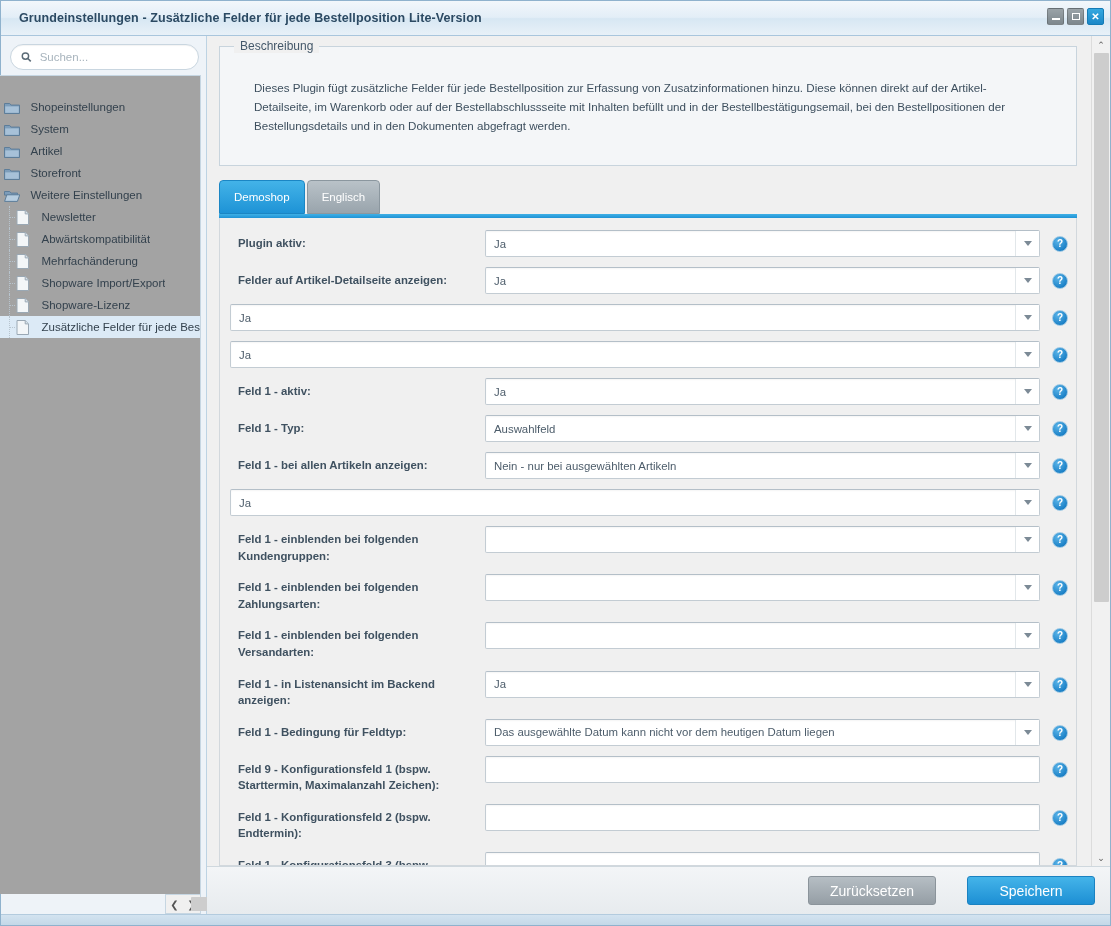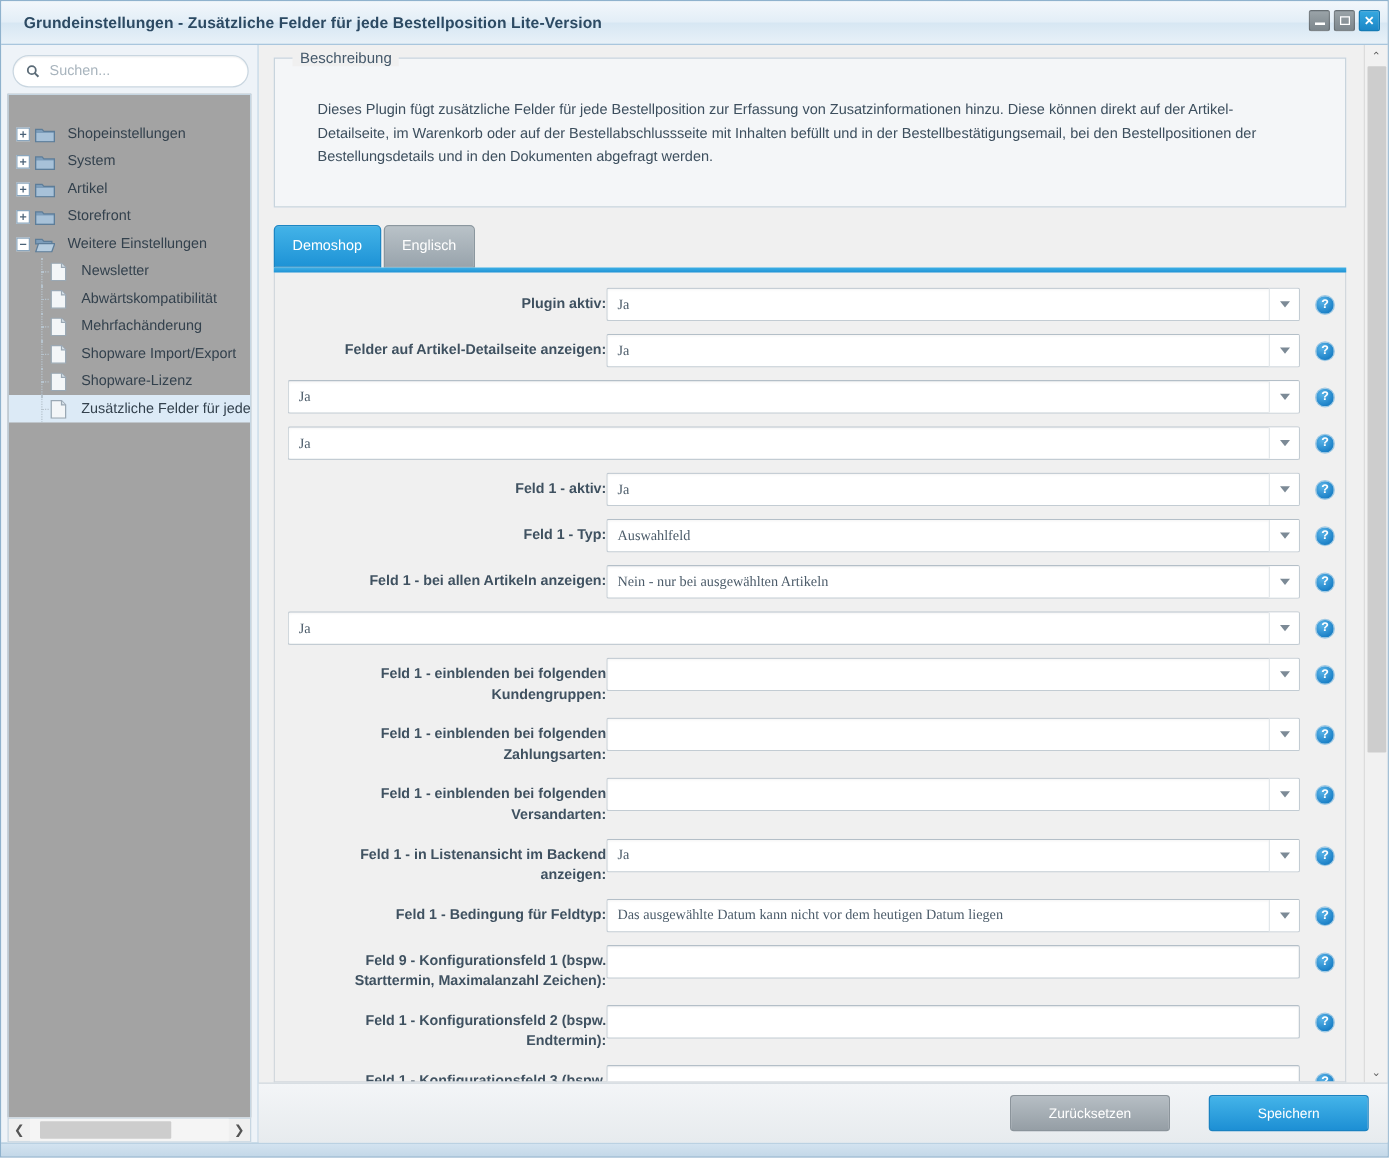--- a/index.html
+++ b/index.html
@@ -57,20 +57,21 @@
   
   #body-split { flex: 1; display: flex; min-height: 0; }
 
   
   #sidebar {
     width: 206px; flex: 0 0 206px;
     display: flex; flex-direction: column;
     background: #eef3f8;
     border-right: 1px solid #bdd3e3;
     padding: 5px 5px 0 5px;
+    align-items: flex-end;
   }
   #search-wrap {
     height: 26px; flex: 0 0 26px;
     margin: 3px 2px 5px 4px;
     background: #fff;
     border: 1px solid #c9d6e0;
     border-radius: 13px;
     display: flex; align-items: center;
     padding: 0 8px;
     box-shadow: inset 0 1px 1px rgba(0,0,0,.05);
@@ -225,34 +226,33 @@
     display: flex; align-items: flex-start;
     margin-bottom: 10px;
   }
   .flabel {
     width: 255px; flex: 0 0 255px;
     font-size: 11.4px; color: #3f5160;
     font-weight: bold;
     line-height: 1.45;
     padding-top: 5px;
     padding-left: 8px;
-    text-align: right;
   }
   .fctl { flex: 1; min-width: 0; position: relative; }
   .ffield {
     width: 100%;
     height: 27px;
     background: #fff;
     border: 1px solid #c3ccd3;
     border-top-color: #b4bfc8;
     border-radius: 2px;
     font-size: 11.4px;
     color: #4c5c6a;
     padding: 0 26px 0 8px;
-    font-family: Liberation Serif, serif;
+    font-family: Liberation Sans, sans-serif;
     display: flex; align-items: center;
     box-shadow: inset 0 1px 2px rgba(0,0,0,.045);
     overflow:hidden; white-space:nowrap;
   }
   .ffield.plain { padding-right: 8px; }
   .ffield.textarea { height: 68px; align-items: flex-start; padding-top: 5px; }
   .arrow {
     position: absolute; right: 1px; top: 1px;
     width: 24px; height: 25px;
     display: flex; align-items: center; justify-content: center;
@@ -300,21 +300,21 @@
   #footer {
     flex: 0 0 48px; height: 48px;
     background: linear-gradient(180deg,#f3f5f7,#e7ebee);
     border-top: 1px solid #cfd8de;
     display: flex; align-items: center; justify-content: flex-end;
     padding-right: 15px; gap: 11px;
   }
   .btn {
     height: 29px; min-width: 128px;
     border-radius: 3px;
-    font-size: 11px; color: #fff;
+    font-size: 14px; color: #fff;
     display: flex; align-items: center; justify-content: center;
     border: 1px solid rgba(0,0,0,.15);
   }
   .btn.gray { background: linear-gradient(180deg,#b6bec4 0%, #959ea5 100%); border-color:#8b949b;}
   .btn.primary { background: linear-gradient(180deg,#44b4e9 0%, #1d8fd4 100%); border-color:#1a82c1;margin-left:20px; }
 
   #bottom-strip {
     flex: 0 0 11px; height: 11px;
     background: linear-gradient(180deg,#d3e3f0,#c4d8e8);
     border-top: 1px solid #b3cbde;

